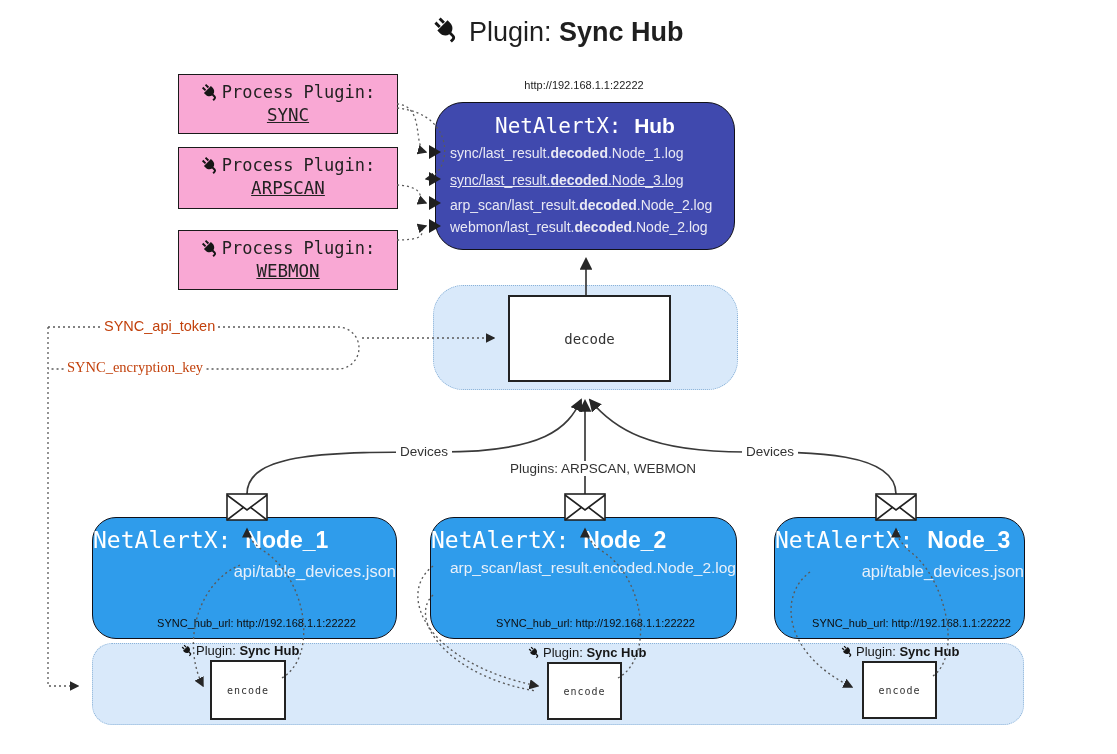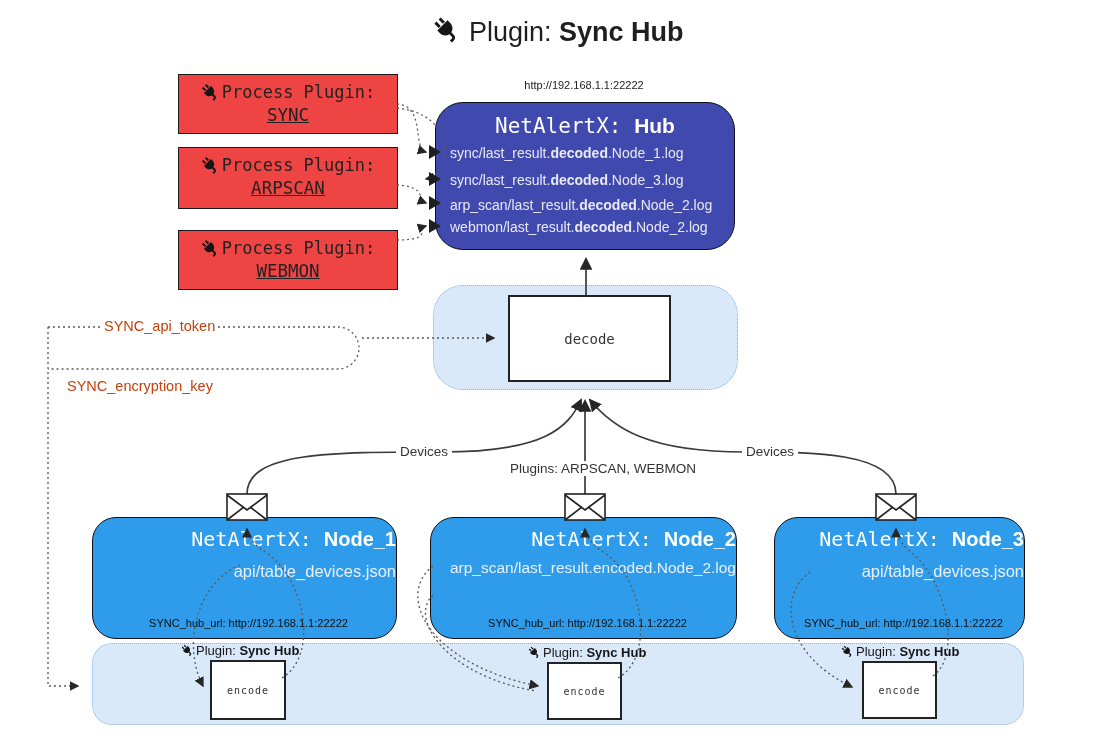--- a/index.html
+++ b/index.html
@@ -9,21 +9,21 @@
   html,body{margin:0;padding:0;background:#fff;}
   #canvas{position:relative;width:1117px;height:754px;background:#fff;overflow:hidden;
           font-family:"Liberation Sans",sans-serif;color:#1a1a1a;}
   .mono{font-family:"DejaVu Sans Mono","Liberation Mono",monospace;}
   
   .title{position:absolute;left:0;top:16px;width:100%;text-align:center;font-size:27px;color:#1f1f1f;z-index:2;}
   .title b{font-weight:bold;}
   .plug{display:inline-block;transform:rotate(-45deg);vertical-align:-3px;}
   .plug svg{display:block;width:100%;height:100%;}
   
-  .pbox{position:absolute;left:178px;width:218px;background:#ef4444;border:1.6px solid #1a1a1a;
+  .pbox{position:absolute;left:178px;width:218px;background:#f9a8d4;border:1.6px solid #1a1a1a;
         text-align:center;z-index:1;font-size:17px;color:#222;}
   .pbox .l1{display:flex;align-items:center;justify-content:center;gap:2px;margin-top:6px;line-height:22px;}
   .pbox .l2{line-height:24px;font-size:17.5px;text-decoration:underline;}
   
   .hub{position:absolute;left:435px;top:102px;width:298px;height:146px;background:var(--hub_fill);
        border:1.6px solid #101018;border-radius:28px;z-index:1;}
   .hub-title{position:absolute;left:0;top:11px;width:100%;text-align:center;color:#fff;font-size:21px;}
   .hub-title b{font-family:"Liberation Sans",sans-serif;font-weight:bold;}
   .hub-line{position:absolute;left:14px;width:280px;font-size:14px;color:var(--hub_text);white-space:nowrap;}
   .hub-line b{font-weight:bold;}
@@ -32,24 +32,24 @@
   .panel{position:absolute;background:var(--panel_fill);border:1.6px dotted var(--panel_border);z-index:1;}
   #decode-panel{left:433px;top:285px;width:303px;height:103px;border-radius:30px;}
   .wbox{position:absolute;background:#fff;border:2px solid #222;display:flex;align-items:center;justify-content:center;color:#333;z-index:2;}
   #decode-box{left:508px;top:295px;width:159px;height:83px;font-size:14px;}
   
   .node{position:absolute;top:517px;height:120px;background:var(--node_fill);
         border:1.6px solid #101018;border-radius:24px;z-index:1;}
   #node1{left:92px;width:303px;}
   #node2{left:430px;width:305px;}
   #node3{left:774px;width:249px;}
-  .node-title{position:absolute;left:0;top:9px;width:100%;text-align:right;color:#fff;font-size:20px;white-space:nowrap;}
+  .node-title{position:absolute;left:0;top:9px;width:100%;text-align:left;color:#fff;font-size:23px;white-space:nowrap;}
   .node-title b{font-family:"Liberation Sans",sans-serif;font-weight:bold;}
   .node-file{position:absolute;left:0;width:100%;text-align:right;color:var(--node_text);font-size:15.5px;white-space:nowrap;}
-  .node-url{position:absolute;left:4px;top:99px;width:100%;text-align:center;color:#0d0d0d;font-size:11px;}
+  .node-url{position:absolute;left:12px;top:99px;width:100%;text-align:center;color:#0d0d0d;font-size:11px;}
   
   #band{left:92px;top:643px;width:930px;height:80px;border-radius:20px;}
   .ebox{font-size:10px;letter-spacing:1px;}
   #encode1{left:210px;top:660px;width:72px;height:56px;}
   #encode2{left:547px;top:662px;width:71px;height:54px;}
   #encode3{left:862px;top:661px;width:71px;height:54px;}
   .band-label{position:absolute;display:flex;align-items:center;gap:2px;font-size:13px;color:#161616;z-index:6;white-space:nowrap;}
   .band-label b{font-weight:bold;}
   
   .edge-label{position:absolute;background:#fff;padding:0 4px;font-size:13.5px;color:#333;z-index:6;white-space:nowrap;}
@@ -100,32 +100,32 @@
         </span>
       <span>Process Plugin:</span>
     </div>
     <div class="l2">WEBMON</div>
   </div>
 
   <div class="hub-url">http://192.168.1.1:22222</div>
   <div class="hub">
     <div class="hub-title mono"><span>NetAlertX: </span><b>Hub</b></div>
     <div class="hub-line" style="top:42px;"><span>sync/last_result.</span><b>decoded</b><span>.Node_1.log</span></div>
-    <div class="hub-line" style="top:69px;"><span>sync/last_result.</span><b>decoded</b><span>.Node_3.log</span></div>
+    <div class="hub-line" style="top:69px;text-decoration:underline;"><span>sync/last_result.</span><b>decoded</b><span>.Node_3.log</span></div>
     <div class="hub-line" style="top:94px;"><span>arp_scan/last_result.</span><b>decoded</b><span>.Node_2.log</span></div>
     <div class="hub-line" style="top:116px;"><span>webmon/last_result.</span><b>decoded</b><span>.Node_2.log</span></div>
   </div>
 
   <div class="panel" id="decode-panel"></div>
   <div class="wbox mono" id="decode-box">
       <span>decode</span>
     </div>
 
   <span class="token-label" style="left:101px;top:318px;">SYNC_api_token</span>
-  <span class="token-label" style="left:64px;top:378px;">SYNC_encryption_key</span>
+  <span class="token-label" style="left:64px;top:359px;font-family:Liberation Serif, serif;">SYNC_encryption_key</span>
 
   <div class="node" id="node1">
     <div class="node-title mono"><span>NetAlertX: </span><b>Node_1</b></div>
     <div class="node-file" style="top:44px;font-size:16.5px;">api/table_devices.json</div>
     <div class="node-url">SYNC_hub_url: http://192.168.1.1:22222</div>
   </div>
   <div class="node" id="node2">
     <div class="node-title mono"><span>NetAlertX: </span><b>Node_2</b></div>
     <div class="node-file" style="top:41px;">arp_scan/last_result.encoded.Node_2.log</div>
     <div class="node-url">SYNC_hub_url: http://192.168.1.1:22222</div>

